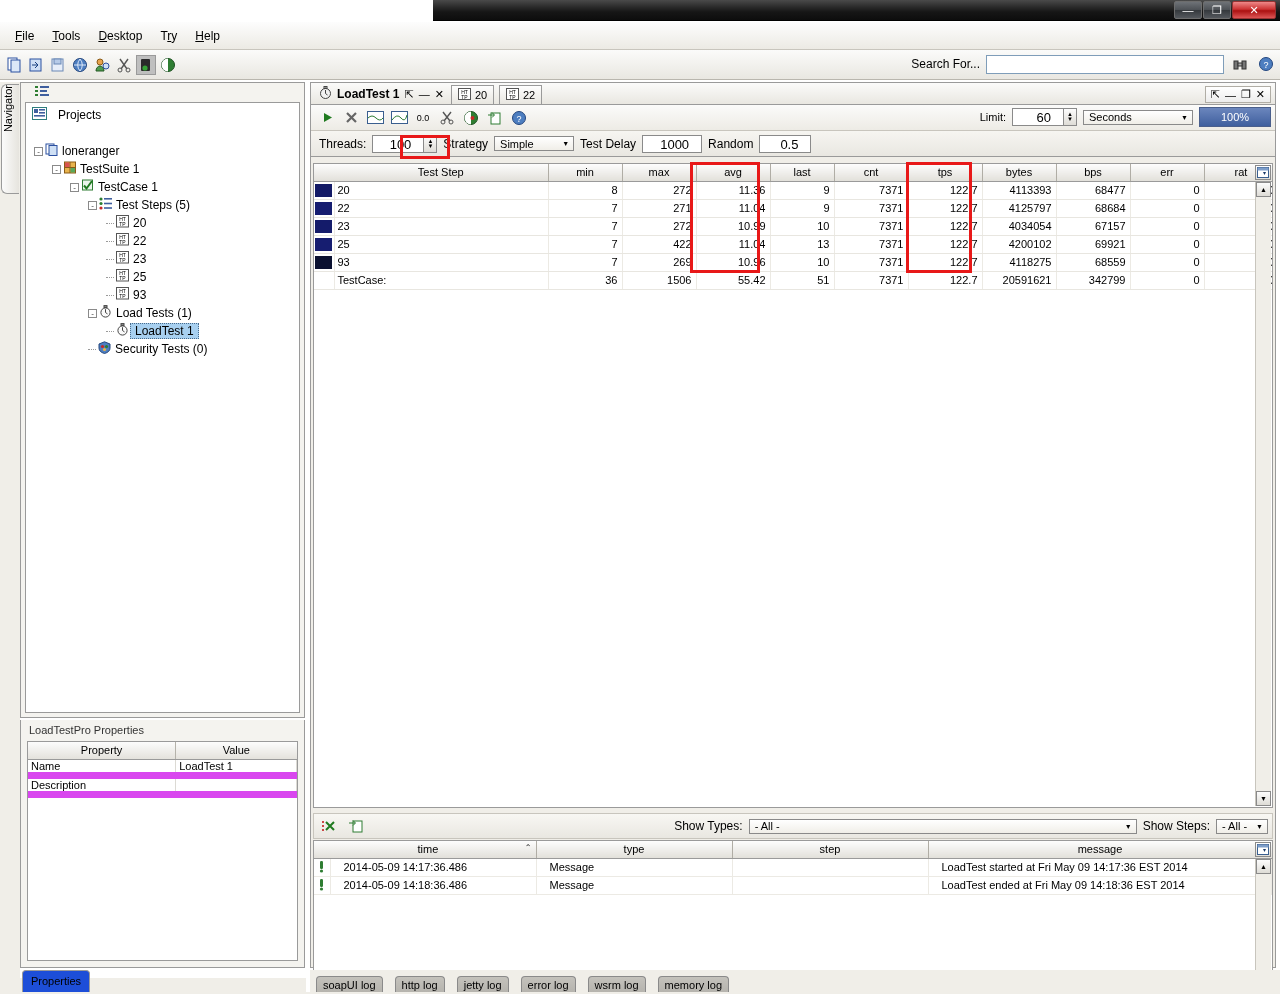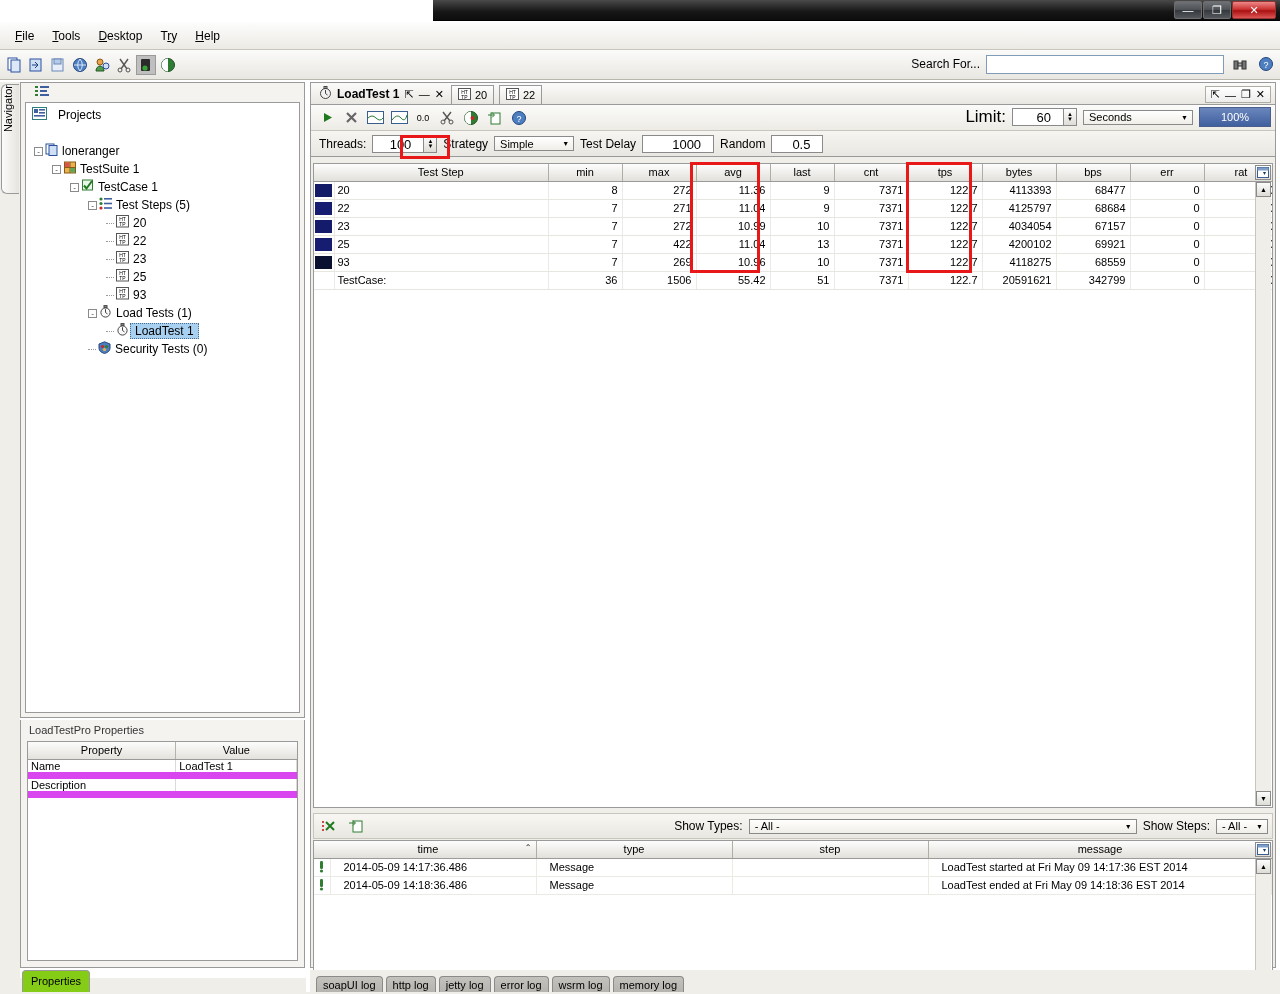--- a/index.html
+++ b/index.html
@@ -115,21 +115,21 @@
   table.grid th {
     background:linear-gradient(to bottom,#fcfcfc,#e4e2dc);
     border-right:1px solid #b5b2aa; border-bottom:1px solid #9a9a9a;
     font-weight: normal; height:17px; padding:0 3px;
   }
   table.grid td { border-right:1px solid #dcdad4; border-bottom:7px solid #d946ef; height:16px; padding:0 3px; }
 
   .props-tab {
     position:absolute; left:22px; top:970px; width:68px; height:22px;
     border:1px solid #9a9a9a; border-bottom:none; border-radius:4px 4px 0 0;
-    background:#84cc16; font-size:11px; text-align:center; padding-top:4px;
+    background:#1d4ed8; font-size:11px; text-align:center; padding-top:4px;
   }
   .props-tab-bg {
     position:absolute; left:0; top:978px; width:306px; height:16px; background:#f0eee8;
   }
   .blue-orb {
     position:absolute; left:44px; top:984px; width:44px; height:16px;
     border-radius:50%; background:radial-gradient(ellipse at 50% 20%, #dbeafb, #9cc2e0);
     border:1px solid #6d93b4;
   }
 
@@ -243,21 +243,21 @@
   table.logt { border-collapse:collapse; width:100%; font-size:11px; table-layout:fixed; }
   table.logt th {
     height:17px; font-weight:normal;
     background:linear-gradient(to bottom,#fdfdfd,#e2e0da);
     border-right:1px solid #b0ada5; border-bottom:1px solid #9a9a9a;
   }
   table.logt td { height:18px; padding:0 13px; border-bottom:1px solid #eceae4; border-right:1px solid #eceae4; }
   .btab {
     height:18px; border:1px solid #8a8a8a; border-bottom:none;
     border-radius:4px 4px 0 0; padding:2px 6px 0 6px; font-size:11px;
-    background:linear-gradient(to bottom,#c4c2bc,#b4b2ac); margin-right:1px;
+    background:linear-gradient(to bottom,#c4c2bc,#b4b2ac); margin-right:10px;
   }
 
   
   .bottom-tabs {
     position:absolute; left:310px; top:970px; width:970px; height:24px;
     display:flex; align-items:flex-end; gap:2px; padding-left:6px;
     background:#f0eee8;
   }
   .bottom-tabs .btab { background:linear-gradient(to bottom,#c4c2bc,#b4b2ac); }
 
@@ -625,21 +625,21 @@
           </svg>
       </span>
       <span class="tb-ico">
         <svg width="16" height="16">
             <circle cx="8" cy="8" r="6.5" fill="#4d7ec0" stroke="#24477f"></circle>
             <text x="8" y="11.5" font-size="9" fill="#fff" text-anchor="middle" font-family="Liberation Sans">?</text>
           </svg>
       </span>
 
       <div class="lt-limit">
-        <span style="font-size:17px">Limit:</span>
+        <span style="font-size:11px">Limit:</span>
         <span style="display:flex">
           <input class="numfield" style="width: 52px;" value="60">
           <span class="spinner">
               <span>▲</span>
               <span>▼</span>
             </span>
         </span>
         <div class="combo" style="width:110px">
           <span>Seconds</span>
           <span class="arw">▼</span>
@@ -658,21 +658,21 @@
             <span>▲</span>
             <span>▼</span>
           </span>
       </span>
       <span>Strategy</span>
       <div class="combo" style="width:80px">
         <span>Simple</span>
         <span class="arw">▼</span>
       </div>
       <span>Test Delay</span>
-      <input class="numfield" style="width: 72px;" value="1000">
+      <input class="numfield" style="width: 60px;" value="1000">
       <span>Random</span>
       <input class="numfield" style="width: 52px;" value="0.5">
     </div>
 
     <div class="stat-wrap">
       <table class="stat">
         <colgroup>
           <col style="width:20px">
             <col style="width:214px">
             <col style="width:74px">

